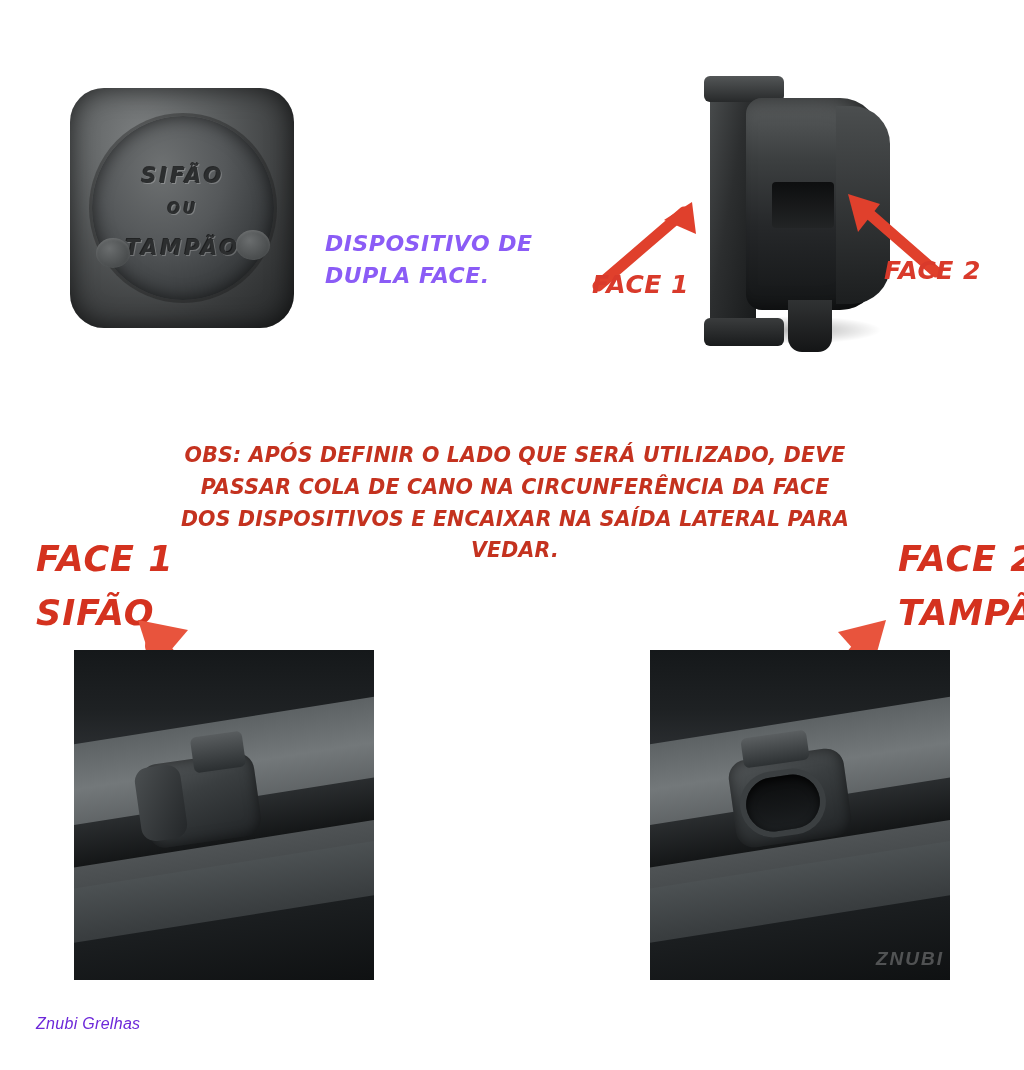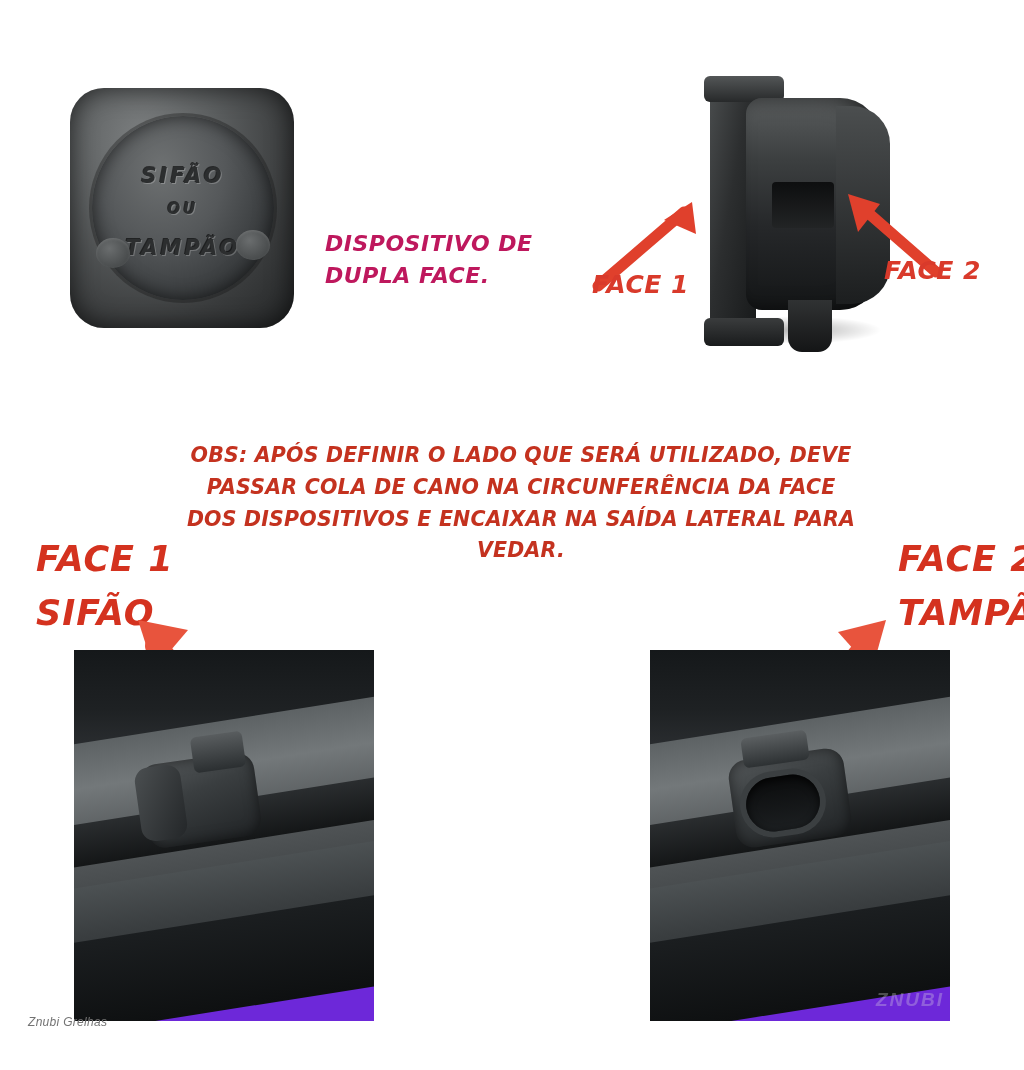--- a/index.html
+++ b/index.html
@@ -91,21 +91,21 @@
   #caption-dispositivo {
     position: absolute;
     left: 325px;
     top: 228px;
     width: 250px;
     font-family: "DejaVu Sans", sans-serif;
     font-weight: bold;
     font-size: 22px;
     line-height: 1.45;
     letter-spacing: 0.5px;
-    color: #be185d;
+    color: #8b5cf6;
   }
 
   
   #side-photo {
     left: 660px;
     top: 70px;
     width: 300px;
     height: 290px;
     background: #ffffff;
   }
@@ -204,21 +204,20 @@
     left: 180px;
     top: 440px;
     width: 670px;
     text-align: center;
     font-family: "DejaVu Sans", sans-serif;
     font-weight: bold;
     font-size: 20.5px;
     line-height: 1.55;
     color: #c4321f;
     letter-spacing: 0.2px;
-    margin-left: 6px;
   }
 
   
   .big-label {
     position: absolute;
     font-family: "DejaVu Sans", sans-serif;
     font-weight: bold;
     color: #d4321f;
     font-size: 35px;
     letter-spacing: 1px;
@@ -227,23 +226,23 @@
   }
   #bottom-left-title { left: 36px; top: 538px; }
   #bottom-left-sub { left: 36px; top: 592px; }
   #bottom-right-title { left: 898px; top: 538px; }
   #bottom-right-sub { left: 898px; top: 592px; }
 
   
   .bottom-photo {
     position: absolute;
     width: 300px;
-    height: 371px;
+    height: 330px;
     overflow: hidden;
-    background: #6d28d9;
+    background: #7f1d1d;
   }
   #bottom-left-photo { left: 74px; top: 650px; }
   #bottom-right-photo { left: 650px; top: 650px; }
 
   .bp-dark-top {
     position: absolute;
     left: 0; top: 0; width: 300px; height: 98px;
     background: linear-gradient(180deg, #15181a 0%, #1e2123 60%, #2a2d30 100%);
   }
   .bp-channel {
@@ -333,25 +332,25 @@
     font-family: "Liberation Sans", sans-serif;
     font-size: 19px;
     letter-spacing: 2px;
     font-weight: bold;
     color: rgba(225,225,225,0.30);
   }
 
   
   #footer-brand {
     position: absolute;
-    left: 28px;
+    left: 36px;
     top: 1015px;
     font-family: "Liberation Sans", sans-serif;
-    font-size: 12px;
-    color: #737373;
+    font-size: 16px;
+    color: #6d28d9;
     letter-spacing: 0.3px;
   }
 </style>
 </head>
 <body>
 
 <div class="page">
 
   <div class="photo" id="cap-photo">
     <div class="cap-body">

